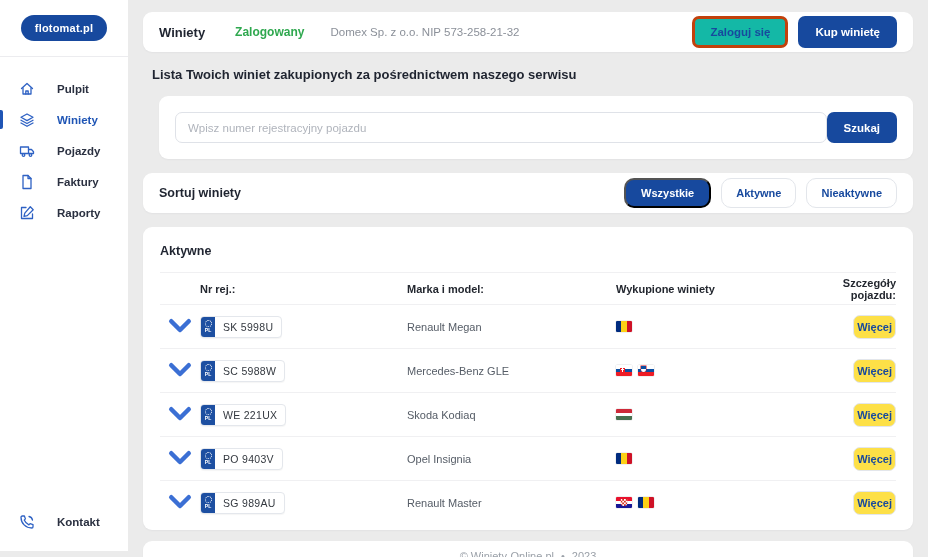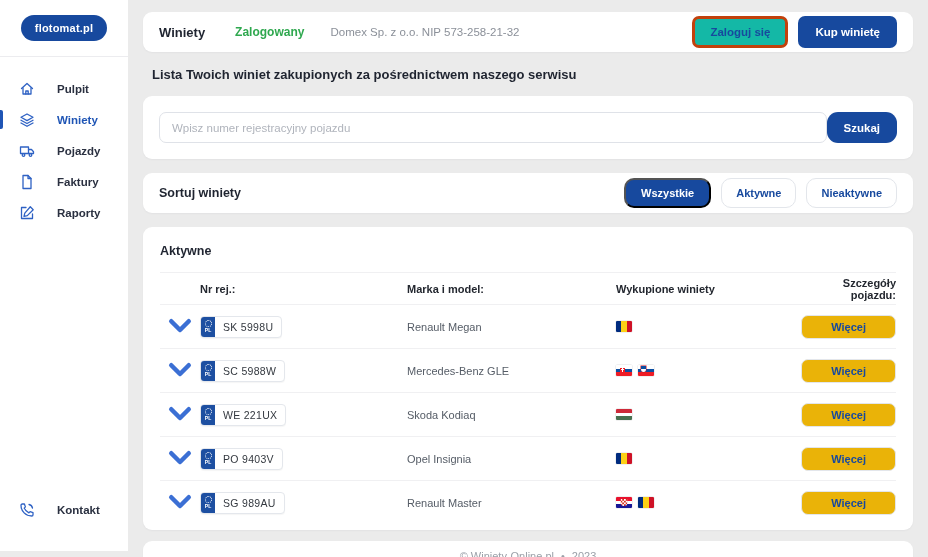--- a/index.html
+++ b/index.html
@@ -26,46 +26,46 @@
     position: relative; display: flex; align-items: center; gap: 22px;
     height: 31px; padding-left: 19px; cursor: pointer;
     color: #2A3040; font-weight: 600; font-size: 11.5px;
   }
   .nav-item .nicon { width: 16px; height: 16px; display: inline-flex; color: #2F62C4; flex: 0 0 16px; }
   .nav-item.active { color: #1F55B5; }
   .nav-item.active::before {
     content: ""; position: absolute; left: 0; top: 6px; bottom: 6px; width: 3px;
     background: #1F55B5; border-radius: 0 2px 2px 0;
   }
-  .nav-bottom { position: absolute; left: 0; bottom: 26px; width: 100%; }
+  .nav-bottom { position: absolute; left: 0; bottom: 14px; width: 100%; }
   
   .main { position: absolute; left: 128px; top: 0; width: 800px; height: 557px; padding: 0 15px; }
   .card {
     background: #fff; border-radius: 9px;
     box-shadow: 0 1px 2px rgba(25,32,45,.04);
   }
   
   .topbar { margin-top: 12px; height: 40px; display: flex; align-items: center; padding: 0 16px; }
   .topbar-title { font-weight: bold; font-size: 13px; color: #1F2430; }
   .topbar-status { margin-left: 30px; font-weight: 700; font-size: 12px; color: #2FA84F; }
   .topbar-company { margin-left: 26px; font-size: 11.5px; color: #8B9099; }
   .topbar-actions { margin-left: auto; display: flex; gap: 10px; }
   .btn { border-radius: 7px; font-size: 11.5px; font-weight: 700; cursor: pointer; border: none; font-family: inherit; }
   .btn-outline { background: #14b8a6; border: 3px solid #c2410c; color: #17499E; padding: 7px 15px; }
   .btn-solid { background: #17499E; color: #fff; padding: 8px 17px; }
   
   .subtitle { margin: 15px 9px 0; font-weight: bold; font-size: 13px; color: #1F2430; }
   
-  .search-card { margin-top: 14px; padding: 16px 16px; display: flex; align-items: flex-end; }
+  .search-card { margin-top: 14px; padding: 16px 16px; display: flex; align-items: flex-end; margin-left: 16px; }
   .search-input {
     flex: 1; height: 31px; border: 1px solid #DFE2E8; border-radius: 7px;
     padding: 0 12px; font-size: 11.5px; color: #3A404B; outline: none; font-family: inherit;
   }
   .search-input::placeholder { color: #B0B4BC; }
-  .search-btn { height: 31px; padding: 0 17px; border-radius: 11px; }
+  .search-btn { height: 31px; padding: 0 17px; }
   
   .sort-card { margin-top: 14px; height: 40px; display: flex; align-items: center; padding: 16px 16px; }
   .sort-title { font-weight: bold; font-size: 12.5px; color: #1F2430; }
   .sort-actions { margin-left: auto; display: flex; gap: 10px; }
   .chip { border-radius: 10px; font-size: 11px; font-weight: 700; padding: 7px 15px; cursor: pointer; }
   .chip.active { background: #17499E; color: #fff; }
   .chip.inactive { background: #fff; border: 1px solid #E3E6EB; color: #17499E; padding: 6px 14px; }
   
   .table-card { margin-top: 14px; padding: 15px 17px 6px; }
   .section-title { font-weight: bold; font-size: 12.5px; color: #1F2430; padding: 2px 0 14px; }
@@ -107,22 +107,22 @@
     background: linear-gradient(to bottom, #0B4EA2 0 55%, #fff 55%); border-radius: 0 0 50% 50%;
     box-shadow: 0 0 0 .5px #d2141e;
   }
   .flag-hr .emblem {
     position: absolute; left: 50%; top: 2px; transform: translateX(-50%);
     width: 7px; height: 7px; border-radius: 0 0 50% 50%;
     background: repeating-conic-gradient(#D52B1E 0 25%, #fff 0 50%);
     background-size: 3.5px 3.5px;
   }
   .more-btn {
-    background: #eab308; border: 1px solid #E3E6EB; border-radius: 7px; color: #17499E;
-    font-weight: 700; font-size: 11px; padding: 5px 29px; cursor: pointer; font-family: inherit;
+    background: #fde047; border: 1px solid #E3E6EB; border-radius: 7px; color: #17499E;
+    font-weight: 700; font-size: 11px; padding: 5px 3px; cursor: pointer; font-family: inherit;
   }
   
   .footer-card { margin-top: 11px; height: 30px; display: flex; align-items: center; justify-content: center; gap: 7px; }
   .footer-card span { color: #9AA0A8; font-size: 11px; }
 </style>
 </head>
 <body>
 
 <aside class="sidebar">
   <div class="logo-wrap">

